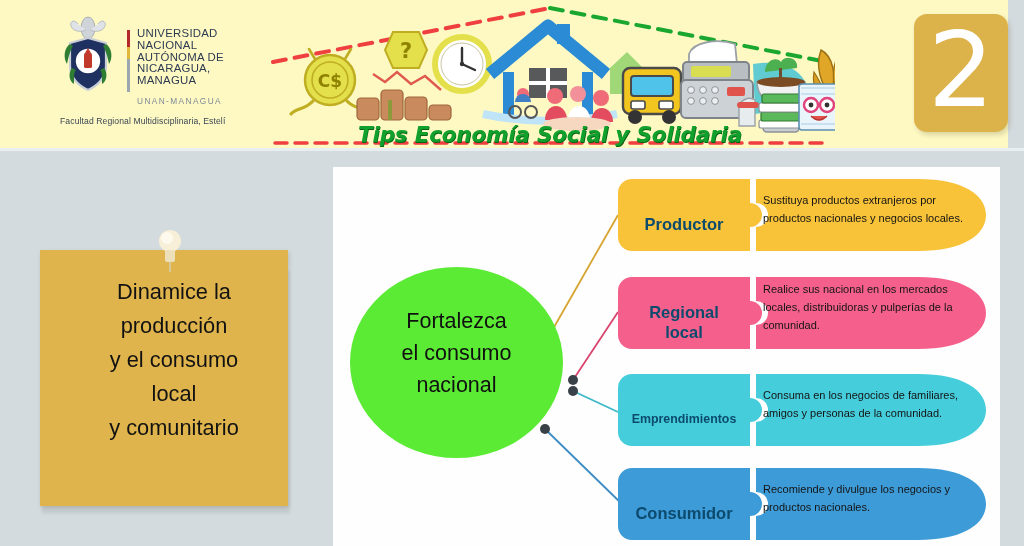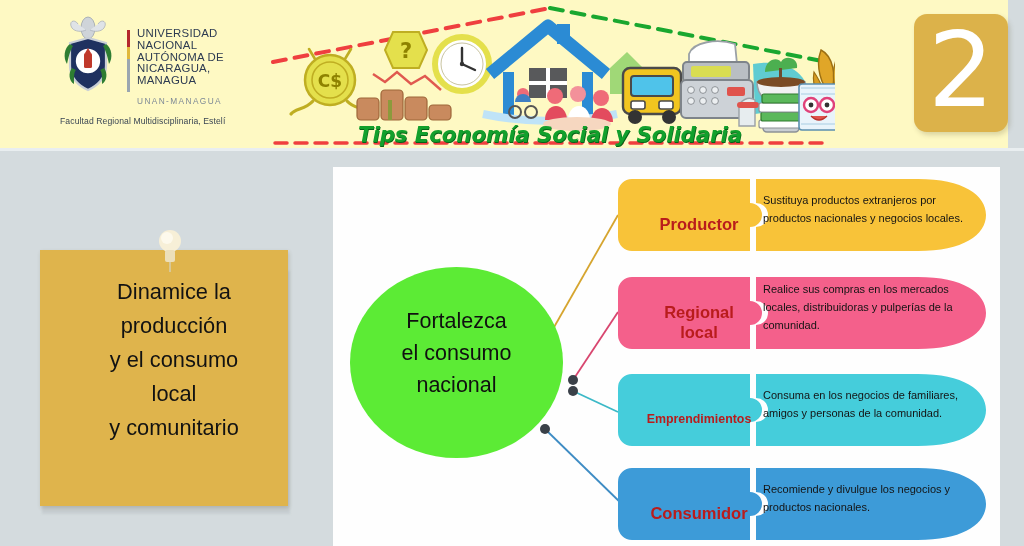--- a/index.html
+++ b/index.html
@@ -58,23 +58,23 @@
      background:#5ceb35;border-radius:50%;}
   .circle-label{position:absolute;left:350px;top:305px;width:213px;text-align:center;
      font-size:21.5px;line-height:32px;color:#101010;}
 
   
   .connectors{position:absolute;left:333px;top:167px;width:667px;height:379px;}
 
   
   .row{position:absolute;height:72px;}
   .row svg{position:absolute;left:0;top:0;}
-  .row .label{position:absolute;left:15px;top:0;width:132px;height:90px;
+  .row .label{position:absolute;left:0;top:0;width:132px;height:90px;
      display:flex;align-items:center;justify-content:center;text-align:center;
-     font-size:16.5px;font-weight:bold;color:#b91c1c;line-height:20px;}
+     font-size:16.5px;font-weight:bold;color:#0c4a6e;line-height:20px;}
   .row.small .label{font-size:12.4px;}
   .row .desc{position:absolute;left:145px;top:0;width:210px;height:60px;
      display:flex;align-items:center;
      font-size:11px;line-height:18px;color:#141414;}
 
   .r1{left:618px;top:179px;width:370px;}
   .r2{left:618px;top:277px;width:370px;}
   .r3{left:618px;top:374px;width:370px;}
   .r4{left:618px;top:468px;width:370px;}
 
@@ -297,21 +297,21 @@
     <div class="desc">Sustituya productos extranjeros por productos nacionales y negocios locales.</div>
   </div>
 
   <div class="row r2">
     <svg width="370" height="72" viewBox="0 0 370 72">
       <path d="M14 0 H132 V24 a10 10 0 1 1 0 24 V72 H14 A14 14 0 0 1 0 58 V14 A14 14 0 0 1 14 0 Z" fill="#f4608b"></path>
       <path d="M138 0 H300 C345 0 368 16 368 36 C368 56 345 72 300 72 H138 V48 a10 10 0 1 0 0 -24 Z" fill="#f4608b"></path>
     </svg>
     <div class="label" style="white-space:pre-line">Regional
 local</div>
-    <div class="desc">Realice sus compras en los mercados  locales, distribuidoras y pulperías de la comunidad.</div>
+    <div class="desc">Realice sus nacional en los mercados  locales, distribuidoras y pulperías de la comunidad.</div>
   </div>
 
   <div class="row r4">
     <svg width="370" height="72" viewBox="0 0 370 72">
       <path d="M14 0 H132 V24 a10 10 0 1 1 0 24 V72 H14 A14 14 0 0 1 0 58 V14 A14 14 0 0 1 14 0 Z" fill="#3d9bd8"></path>
       <path d="M138 0 H300 C345 0 368 16 368 36 C368 56 345 72 300 72 H138 V48 a10 10 0 1 0 0 -24 Z" fill="#3d9bd8"></path>
     </svg>
     <div class="label" style="white-space:pre-line">Consumidor</div>
     <div class="desc">Recomiende  y divulgue los negocios y  productos nacionales.</div>
   </div>

